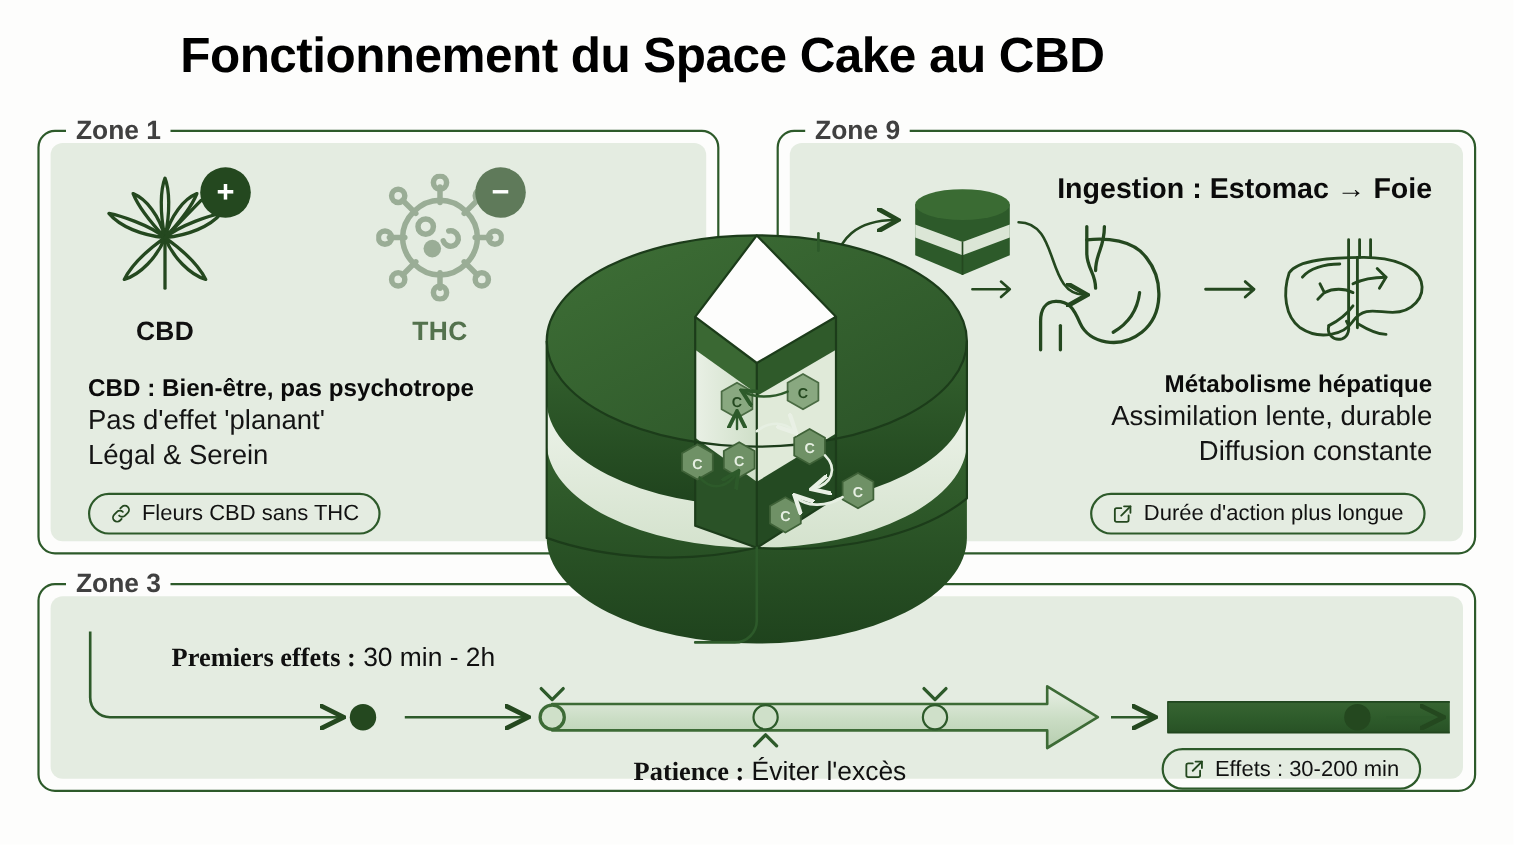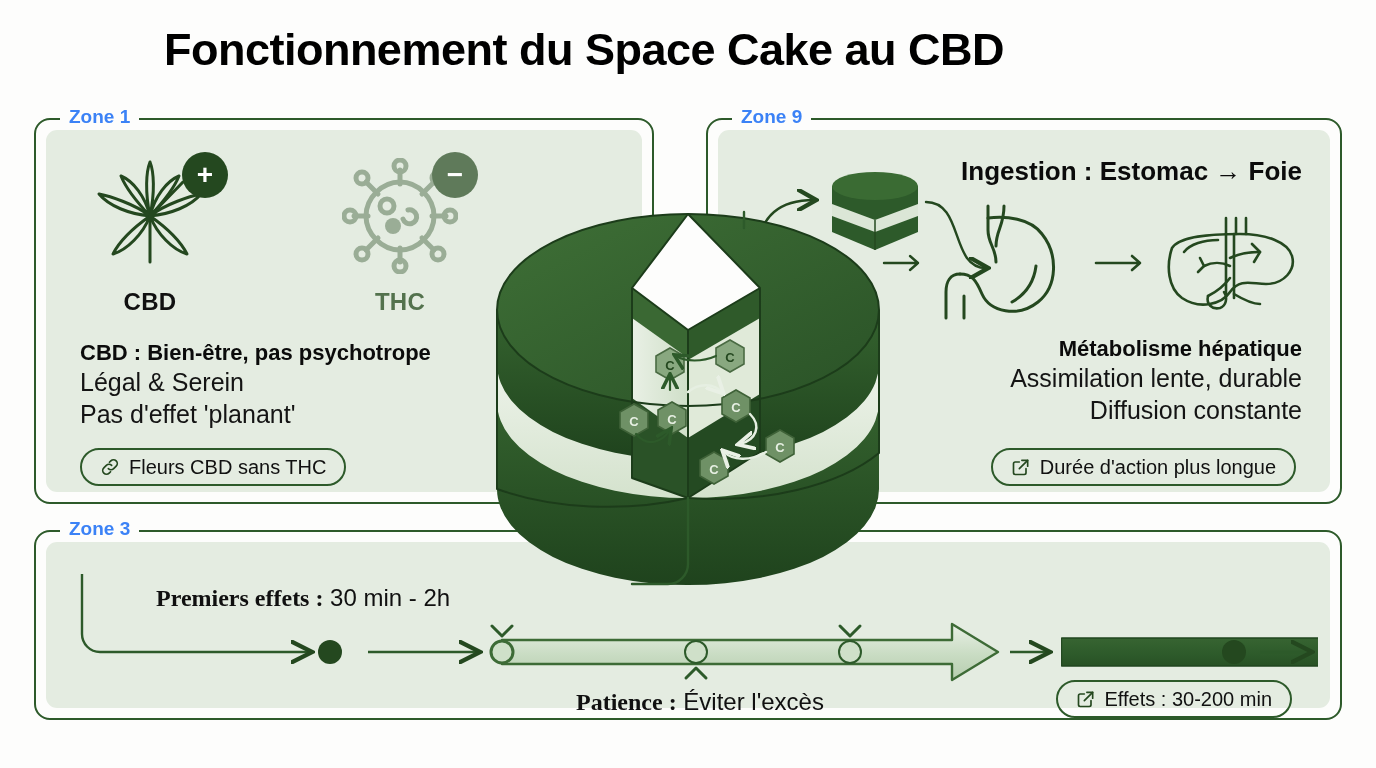--- a/index.html
+++ b/index.html
@@ -40,23 +40,23 @@
     border: 2px solid #2d5a2a;
     border-radius: 16px;
     background: transparent;
   }
   .zone-legend {
     position: absolute;
     top: -13px;
     left: 24px;
     background: #fdfdfc;
     padding: 0 9px;
-    font-size: 19px;
+    font-size: 24px;
     font-weight: 600;
-    color: #3b82f6;
+    color: #404040;
     line-height: 1;
     white-space: nowrap;
   }
   .zone-inner {
     position: absolute;
     inset: 10px;
     border-radius: 11px;
     background: #e4ece1;
   }
 
@@ -267,22 +267,22 @@
               <circle cx="51" cy="68" r="8" fill="#5f7a5a"></circle>
             </svg>
             <div class="badge minus">−</div>
           </div>
           <div class="molecule-label label-thc">THC</div>
         </div>
       </div>
 
       <div class="z1-text">
         <div class="headline">CBD : Bien-être, pas psychotrope</div>
+        <div class="subline">Pas d'effet 'planant'</div>
         <div class="subline">Légal &amp; Serein</div>
-        <div class="subline">Pas d'effet 'planant'</div>
       </div>
 
       <div class="chip" id="chip-z1">
         <svg width="20" height="20" viewBox="0 0 24 24">
           <g fill="none" stroke="#24481f" stroke-width="2" stroke-linecap="round">
             <path d="M10 14a4.5 4.5 0 0 0 6.4 0l3-3a4.5 4.5 0 0 0-6.4-6.4l-1.7 1.7"></path>
             <path d="M14 10a4.5 4.5 0 0 0-6.4 0l-3 3a4.5 4.5 0 0 0 6.4 6.4l1.7-1.7"></path>
           </g>
         </svg>
         <span>Fleurs CBD sans THC</span>

